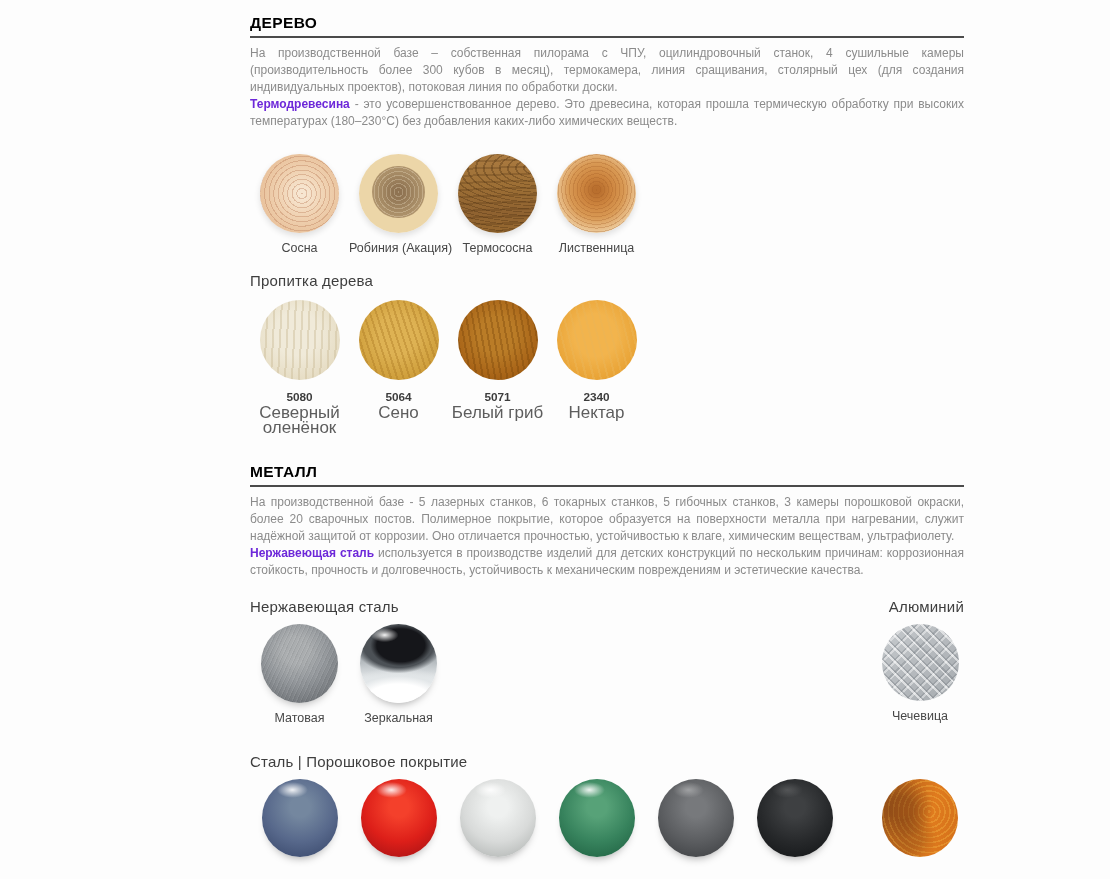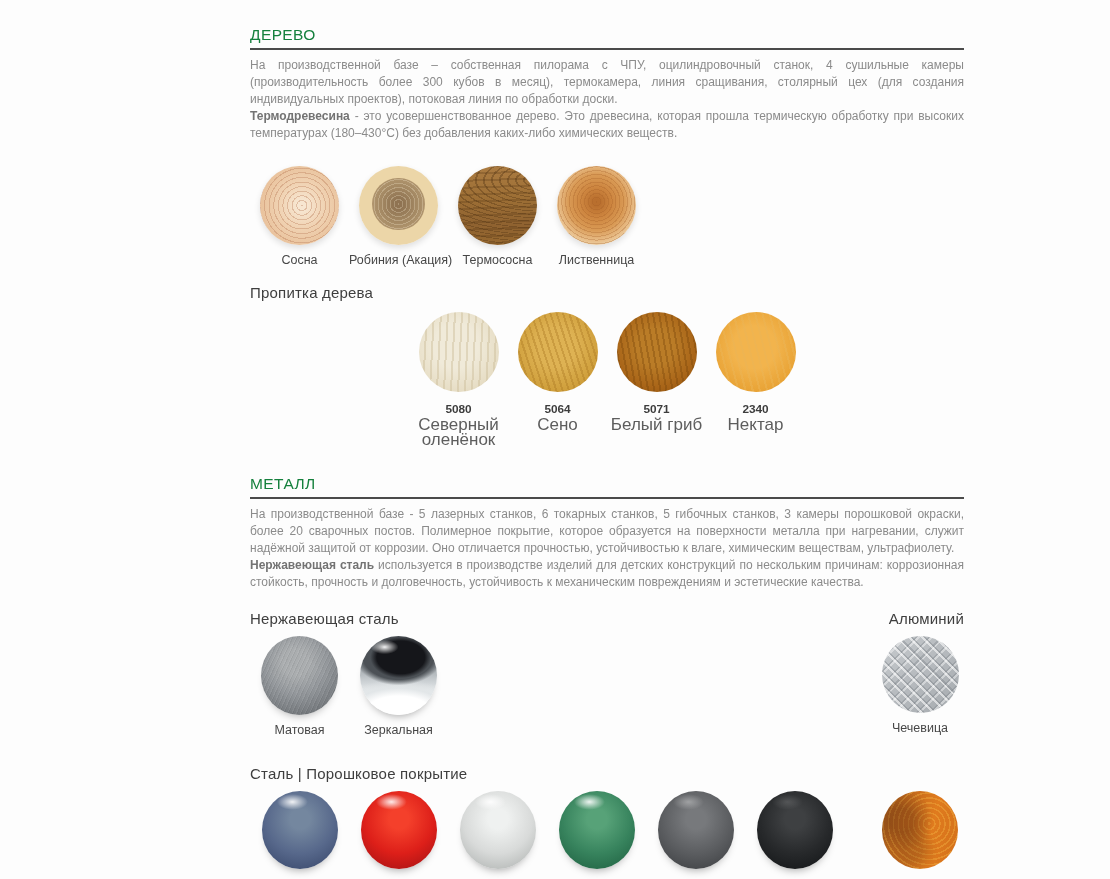--- a/index.html
+++ b/index.html
@@ -1,23 +1,23 @@
 <!DOCTYPE html>
 <html lang="ru"><head>
 <meta charset="utf-8">
 <style>
   html,body{margin:0;padding:0;background:#ffffff;}
   .page{position:relative;width:1110px;height:879px;background:#fdfdfd;overflow:hidden;
         font-family:"Liberation Sans",sans-serif;}
   .content{position:absolute;left:250px;top:0;width:714px;}
 
-  .section-title{margin:26px 0 0;font-size:15.5px;font-weight:normal;color:#15803d;letter-spacing:.4px;}
+  .section-title{margin:14px 0 0;font-size:15.5px;font-weight:bold;color:#000000;letter-spacing:.4px;}
   .rule{border:none;border-top:2.5px solid #4b4b4b;margin:4px 0 0;}
   .body-text{margin:7px 0 0;font-size:12px;line-height:17px;color:#8b8b8b;text-align:justify;}
-  .body-text .lead{font-weight:bold;color:#737373;}
+  .body-text .lead{font-weight:bold;color:#6d28d9;}
 
   .sub-heading{margin:0;font-size:15px;font-weight:normal;color:#3e3e3e;letter-spacing:.2px;}
 
   .row{display:flex;align-items:flex-start;}
   .col{flex:0 0 auto;width:99px;}
   .col-right{margin-left:auto;width:88px;}
   .heads{display:flex;justify-content:space-between;align-items:baseline;}
 
   .swatch{border-radius:50%;position:relative;margin:0 auto;}
 
@@ -102,37 +102,37 @@
       repeating-radial-gradient(circle at 62% 42%, rgba(242,178,66,.4) 0 1.5px, rgba(0,0,0,0) 1.5px 5px),
       linear-gradient(100deg, #a25c1d 0%, #c2691c 32%, #e07b1e 64%, #d3701a 100%);}
 
   .swatch-label{margin-top:8px;text-align:center;font-size:12.5px;line-height:15px;color:#474747;}
   .nowrap{white-space:nowrap;}
   .code-label{margin-top:10px;text-align:center;font-size:11.8px;font-weight:bold;color:#3d3d3d;}
   .finish-label{margin-top:2px;text-align:center;font-size:17px;line-height:14.5px;color:#5d5d5d;}
 
   .mt-wood-row{margin-top:24px;}
   .mt-imp-head{margin-top:16px;}
-  .mt-imp-row{margin-top:11px;justify-content:center;}
+  .mt-imp-row{margin-top:11px;}
   .mt-metal{margin-top:28px;}
   .mt-stainless{margin-top:19px;}
   .mt-sphere-row{margin-top:9px;}
   .mt-powder-head{margin-top:27px;}
   .mt-powder-row{margin-top:9px;}
 </style>
 </head>
 <body>
 
 <div class="page">
   <div class="content">
 
     <h2 class="section-title">ДЕРЕВО</h2>
     <hr class="rule">
     <p class="body-text">На производственной базе – собственная пилорама с ЧПУ, оцилиндровочный станок, 4 сушильные камеры (производительность более 300 кубов в месяц), термокамера, линия сращивания, столярный цех (для создания индивидуальных проектов), потоковая линия по обработки доски.</p>
-    <p class="body-text" style="margin-top:0;"><span class="lead">Термодревесина</span><span> - это усовершенствованное дерево. Это древесина, которая прошла термическую обработку при высоких температурах (180–430°C) без добавления каких-либо химических веществ.</span></p>
+    <p class="body-text" style="margin-top:0;"><span class="lead">Термодревесина</span><span> - это усовершенствованное дерево. Это древесина, которая прошла термическую обработку при высоких температурах (180–230°C) без добавления каких-либо химических веществ.</span></p>
 
     <div class="row mt-wood-row">
       <div class="col">
         <div class="swatch sw-pine"></div>
         <div class="swatch-label nowrap">Сосна</div>
       </div>
       <div class="col">
         <div class="swatch sw-robinia"></div>
         <div class="swatch-label nowrap">Робиния (Акация)</div>
       </div>

